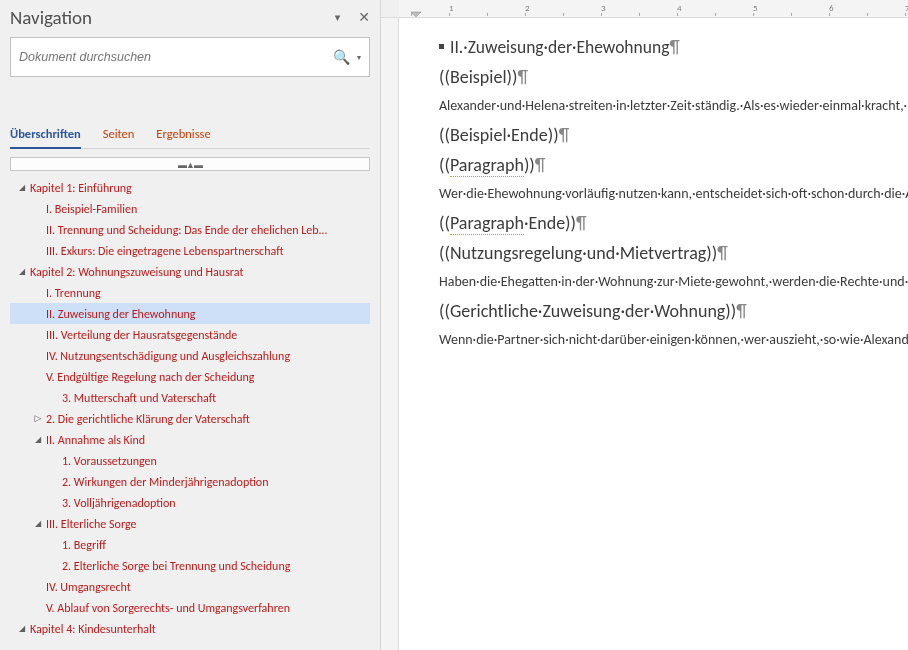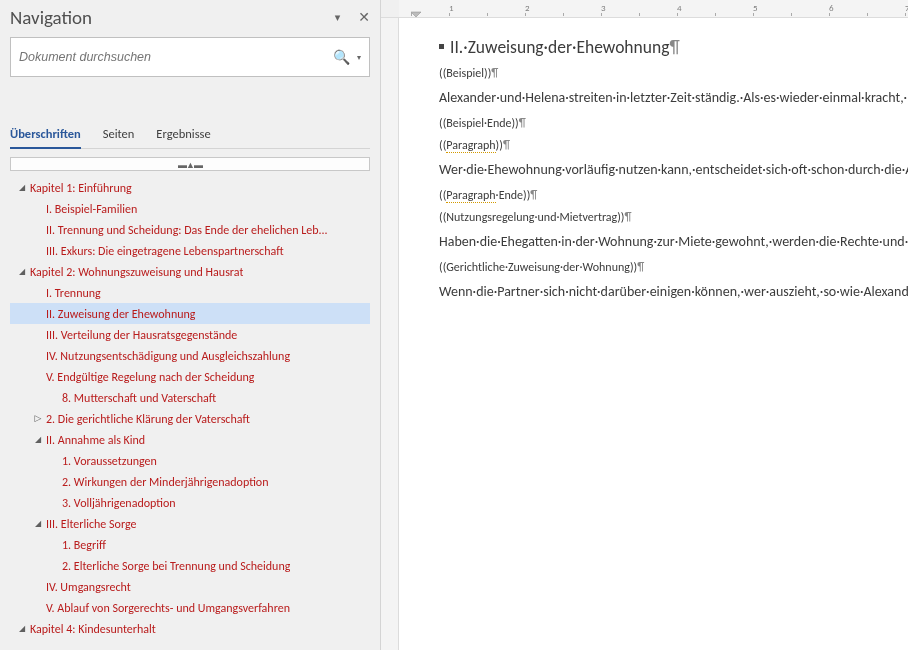--- a/index.html
+++ b/index.html
@@ -79,21 +79,21 @@
   .nav-tabs {
     display: flex;
     gap: 22px;
     border-bottom: 1px solid #d4d4d4;
     font-size: 12.5px;
     margin-bottom: 6px;
     margin-top: 33px;
   }
   .nav-tab {
     padding: 4px 0 6px 0;
-    color: #404040;
+    color: #c2410c;
     cursor: default;
   }
   .nav-tab.active {
     color: #2a579a;
     font-weight: 600;
     border-bottom: 2px solid #2a579a;
     margin-bottom: -1px;
   }
 
   .jump-bar {
@@ -220,21 +220,21 @@
   }
   .page .h2 .bullet {
     display: inline-block;
     width: 5px; height: 5px;
     background: #444;
     margin-right: 6px;
     vertical-align: middle;
     transform: translateY(-2px);
   }
   .page .tag {
-    font-size: 12px;
+    font-size: 18px;
     margin: 8px 12px 8px 0;
   }
   .page .tag .dashed { border-bottom: 1px dotted #d49a00; }
   .page p.body {
     font-size: 14px;
     line-height: 1.42;
     margin: 6px 0 8px 0;
   }
   .page p.body.justify { text-align: justify; }
   .pil { color: #888; }
@@ -295,21 +295,21 @@
         <div class="row ind-leaf0">
           <span class="label">III. Verteilung der Hausratsgegenstände</span>
         </div>
         <div class="row ind-leaf0">
           <span class="label">IV. Nutzungsentschädigung und Ausgleichszahlung</span>
         </div>
         <div class="row ind-leaf0">
           <span class="label">V. Endgültige Regelung nach der Scheidung</span>
         </div>
         <div class="row ind-leaf1">
-          <span class="label">8. Mutterschaft und Vaterschaft</span>
+          <span class="label">3. Mutterschaft und Vaterschaft</span>
         </div>
         <div class="row ind1">
           <span class="arrow closed"></span>
           <span class="label">2. Die gerichtliche Klärung der Vaterschaft</span>
         </div>
         <div class="row ind1">
           <span class="arrow open"></span>
           <span class="label">II. Annahme als Kind</span>
         </div>
         <div class="row ind-leaf1">

